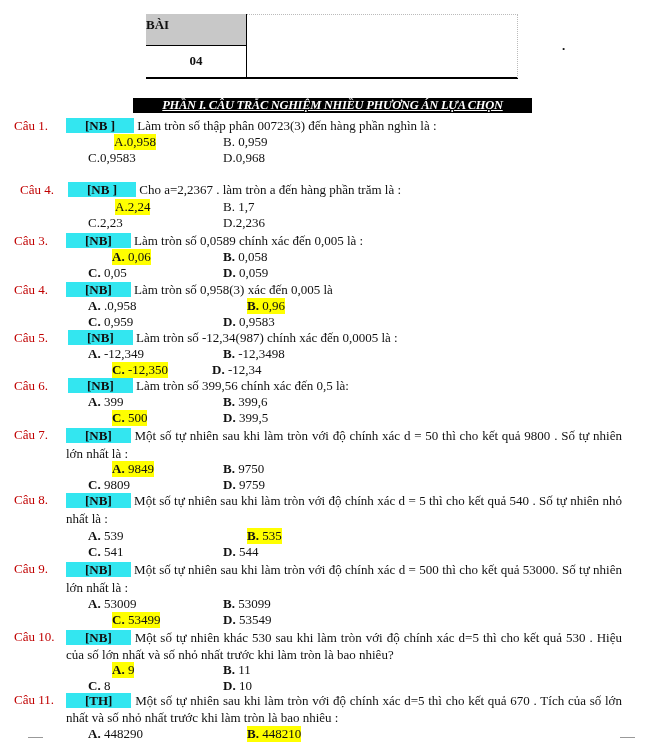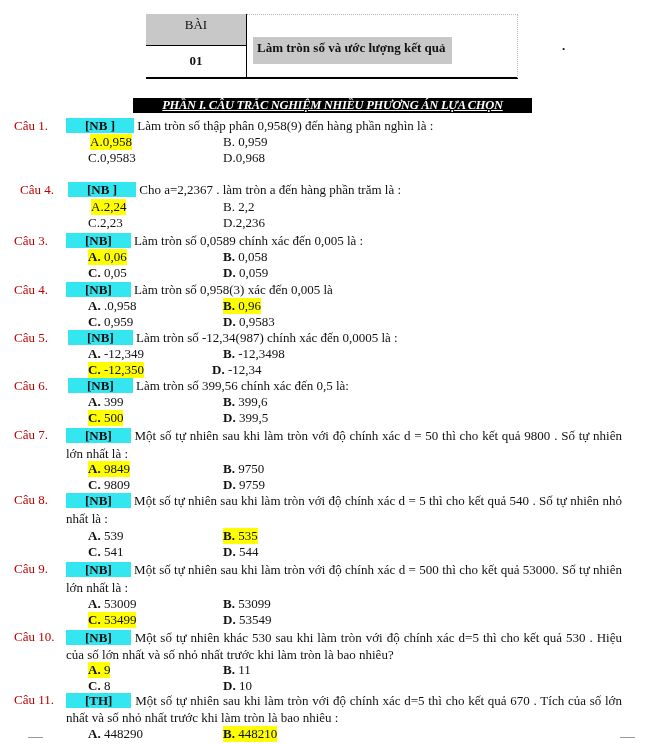--- a/index.html
+++ b/index.html
@@ -12,22 +12,22 @@
     .hdr {
       position: absolute; left: 146px; top: 14px; width: 372px; height: 63px;
       border-bottom: 2px solid #000;
     }
     .hdr .left {
       position: absolute; left: 0; top: 0; width: 100px; height: 63px;
       border-right: 1.5px solid #000;
     }
     .hdr .bai {
       position: absolute; left: 0; top: 0; width: 100px; height: 31px;
-      background: #c8c8c8; font-weight: normal; font-size: 13px;
-      text-align: center; line-height: 22px; border-bottom: 1px solid #000;
+      background: #c8c8c8; font-weight: bold; font-size: 13px;
+      line-height: 22px; border-bottom: 1px solid #000;
     }
     .hdr .num {
       position: absolute; left: 0; top: 32px; width: 100px; height: 31px;
       font-weight: bold; font-size: 13px; text-align: center; line-height: 30px;
     }
     .hdr .right {
       position: absolute; left: 101px; top: 0; right: 0; height: 63px;
       border-top: 1px dotted #bbb; border-right: 1px dotted #bbb;
     }
     .hdr .title {
@@ -43,53 +43,52 @@
       text-decoration: underline; letter-spacing: -0.3px; white-space: nowrap;
     }
 
     .q { position: absolute; left: 0; width: 650px; font-size: 13px; line-height: 16px; }
     .qlabel { position: absolute; color: #c00000; font-weight: normal; white-space: nowrap; }
     .qtext { position: absolute; left: 66px; right: 30px; white-space: nowrap; }
     .qtext.wrap { white-space: normal; text-align: justify; }
     .tag { background: #33e6f0; font-weight: bold; padding: 0 19px; }
     .opt { position: absolute; white-space: nowrap; }
     .opt b { font-weight: bold; }
-    .hl { background: #ffff00; }
+    .hl { background: #ffff00; margin-left: 24px; }
     .corner { position: absolute; top: 737px; width: 15px; height: 1px; background: #999; }
   </style>
 </head>
 <body>
 
 <div class="hdr">
   <div class="left">
     <div class="bai">BÀI</div>
-    <div class="num">01</div>
+    <div class="num">04</div>
   </div>
   <div class="right">
-    <span class="title">Làm tròn số và ước lượng kết quả</span>
     <span class="title-dot">.</span>
   </div>
 </div>
 
 <div class="section">PHẦN I. CÂU TRẮC NGHIỆM NHIỀU PHƯƠNG ÁN LỰA CHỌN</div>
 
 <div class="q" style="top:118px">
   <span class="qlabel" style="left:14px">Câu 1.</span>
-  <span class="qtext" style="left:66px"><span class="tag">[NB ]</span><span> Làm tròn số thập phân 0,958(9) đến hàng phần nghìn là :</span></span>
+  <span class="qtext" style="left:66px"><span class="tag">[NB ]</span><span> Làm tròn số thập phân 00723(3) đến hàng phần nghìn là :</span></span>
   <span class="opt hl" style="left:90px;top:16px">A.0,958</span>
   <span class="opt" style="left:223px;top:16px">B. 0,959</span>
   <span class="opt" style="left:88px;top:32px">C.0,9583</span>
   <span class="opt" style="left:223px;top:32px">D.0,968</span>
 </div>
 
 <div class="q" style="top:182px">
   <span class="qlabel" style="left:20px">Câu 4.</span>
   <span class="qtext" style="left:68px"><span class="tag">[NB ]</span><span> Cho a=2,2367 . làm  tròn a đến hàng phần trăm là :</span></span>
   <span class="opt hl" style="left:91px;top:17px">A.2,24</span>
-  <span class="opt" style="left:223px;top:17px">B. 2,2</span>
+  <span class="opt" style="left:223px;top:17px">B. 1,7</span>
   <span class="opt" style="left:88px;top:33px">C.2,23</span>
   <span class="opt" style="left:223px;top:33px">D.2,236</span>
 </div>
 
 <div class="q" style="top:233px">
   <span class="qlabel" style="left:14px">Câu 3.</span>
   <span class="qtext" style="left:66px"><span class="tag">[NB]</span><span> Làm tròn số 0,0589 chính xác đến 0,005 là :</span></span>
   <span class="opt hl" style="left:88px;top:16px"><b>A.</b> <span>0,06</span></span>
   <span class="opt" style="left:223px;top:16px"><b>B.</b> <span> 0,058</span></span>
   <span class="opt" style="left:88px;top:32px"><b>C.</b> <span>0,05</span></span>

